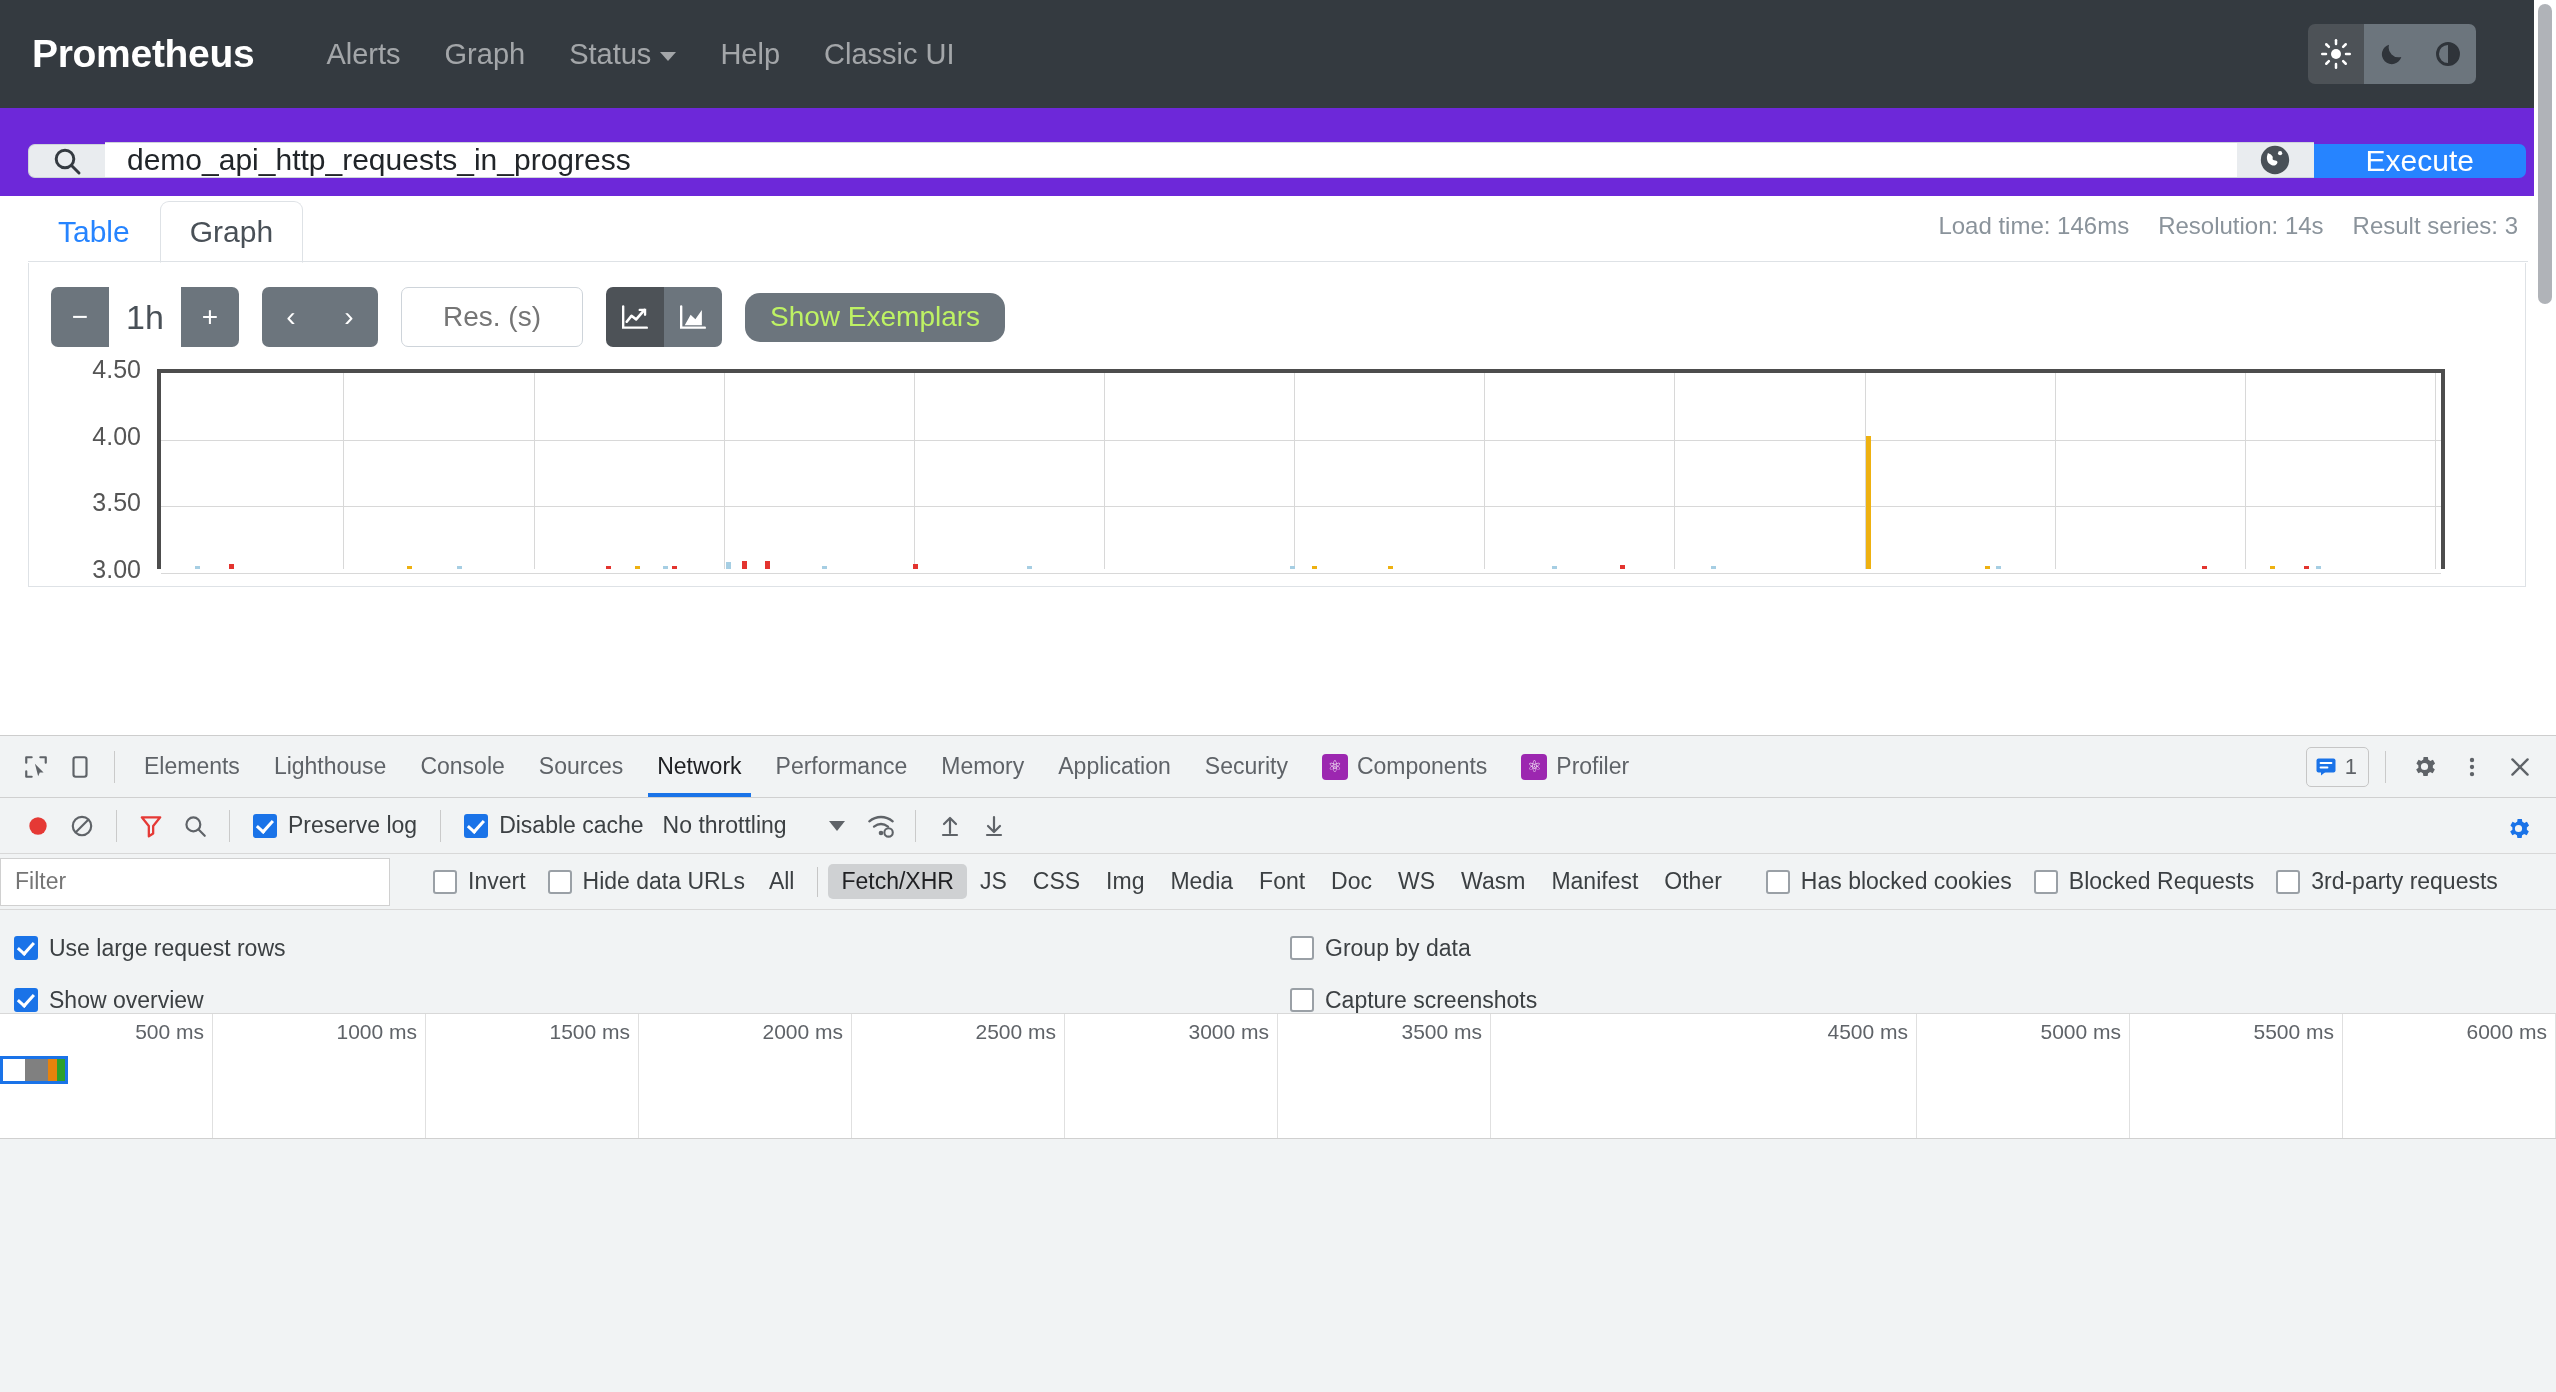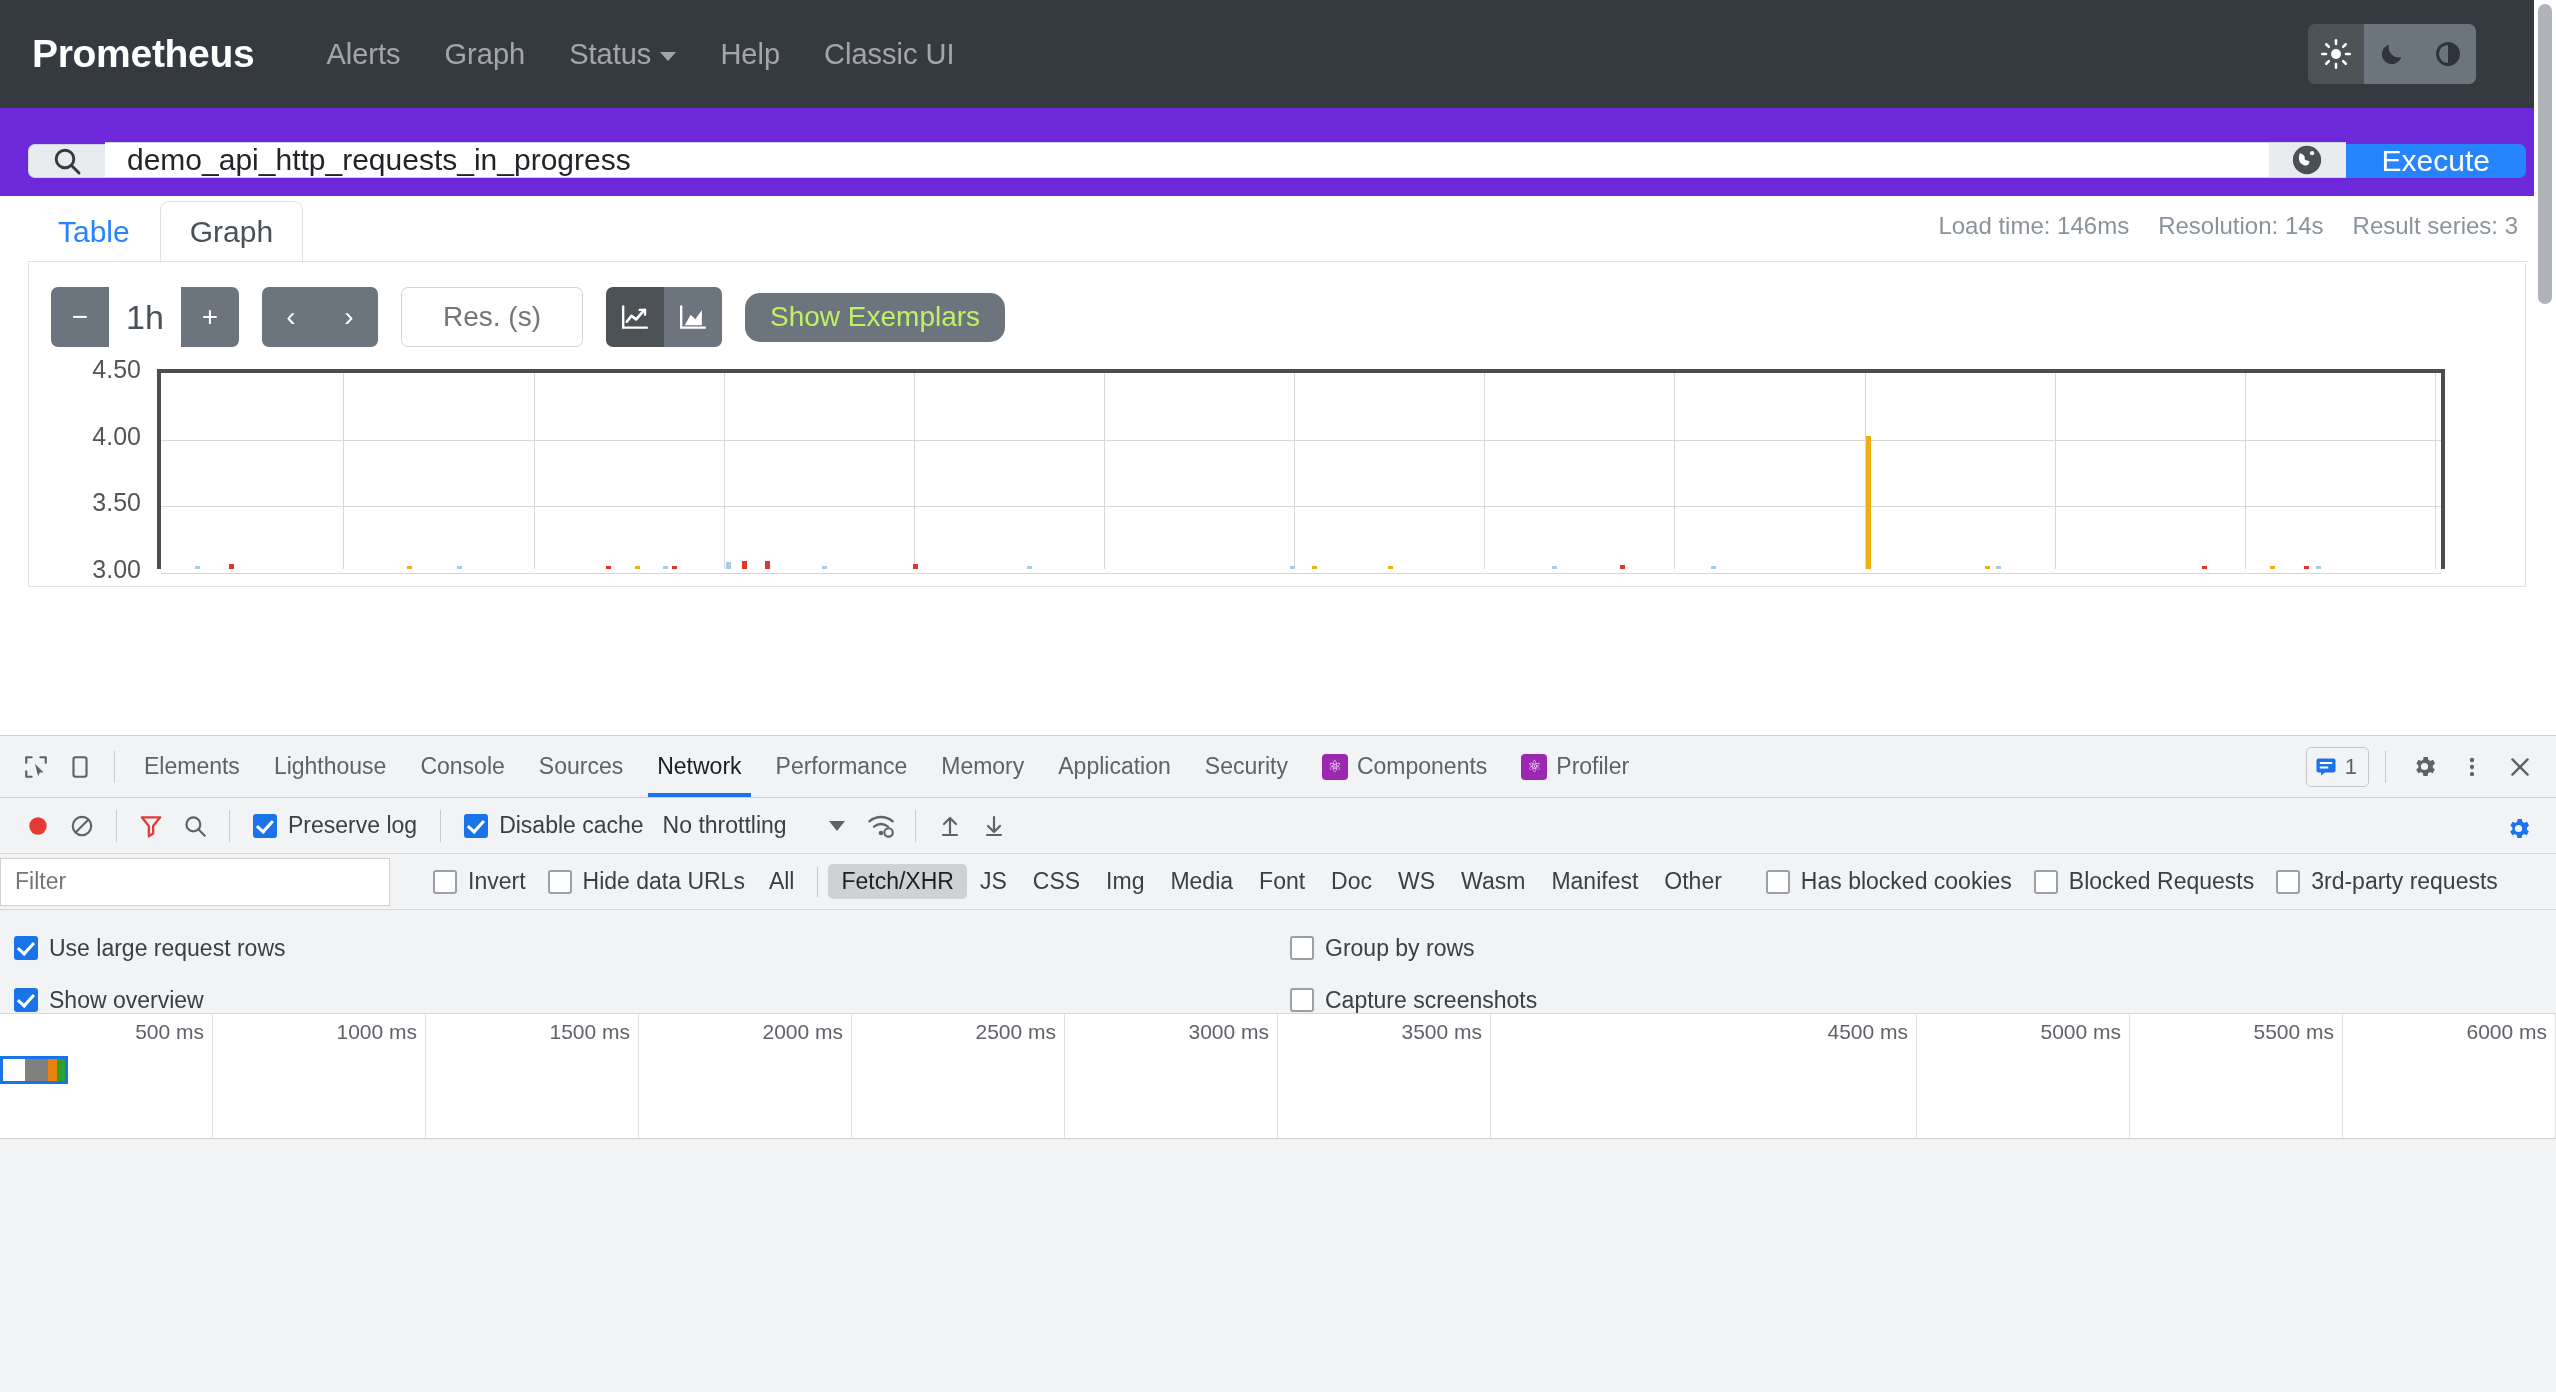--- a/index.html
+++ b/index.html
@@ -99,21 +99,21 @@
     display: flex; align-items: center; justify-content: center;
     cursor: pointer;
   }
   .q-execute {
     background: #2684ff;
     color: #fff;
     border: none;
     border-radius: 0 7px 7px 0;
     font-size: 30px;
     font-family: "Liberation Sans", sans-serif;
-    padding: 0 36px;
+    padding: 0 52px;
     cursor: pointer;
     white-space: nowrap;
   }
 
   
   .tabs-row {
     position: relative;
     padding-left: 28px;
     height: 66px;
   }
@@ -795,21 +795,21 @@
       <div class="sp-row">
         <div class="sp-left">
           <div class="tb-item" style="padding-left:0">
             <span class="cbx checked"></span>
             <span class="cbx-label">Use large request rows</span>
           </div>
         </div>
         <div class="sp-right">
           <div class="tb-item" style="padding-left:0">
             <span class="cbx"></span>
-            <span class="cbx-label">Group by rows</span>
+            <span class="cbx-label">Group by data</span>
           </div>
         </div>
       </div>
       <div class="sp-row">
         <div class="sp-left">
           <div class="tb-item" style="padding-left:0">
             <span class="cbx checked"></span>
             <span class="cbx-label">Show overview</span>
           </div>
         </div>

